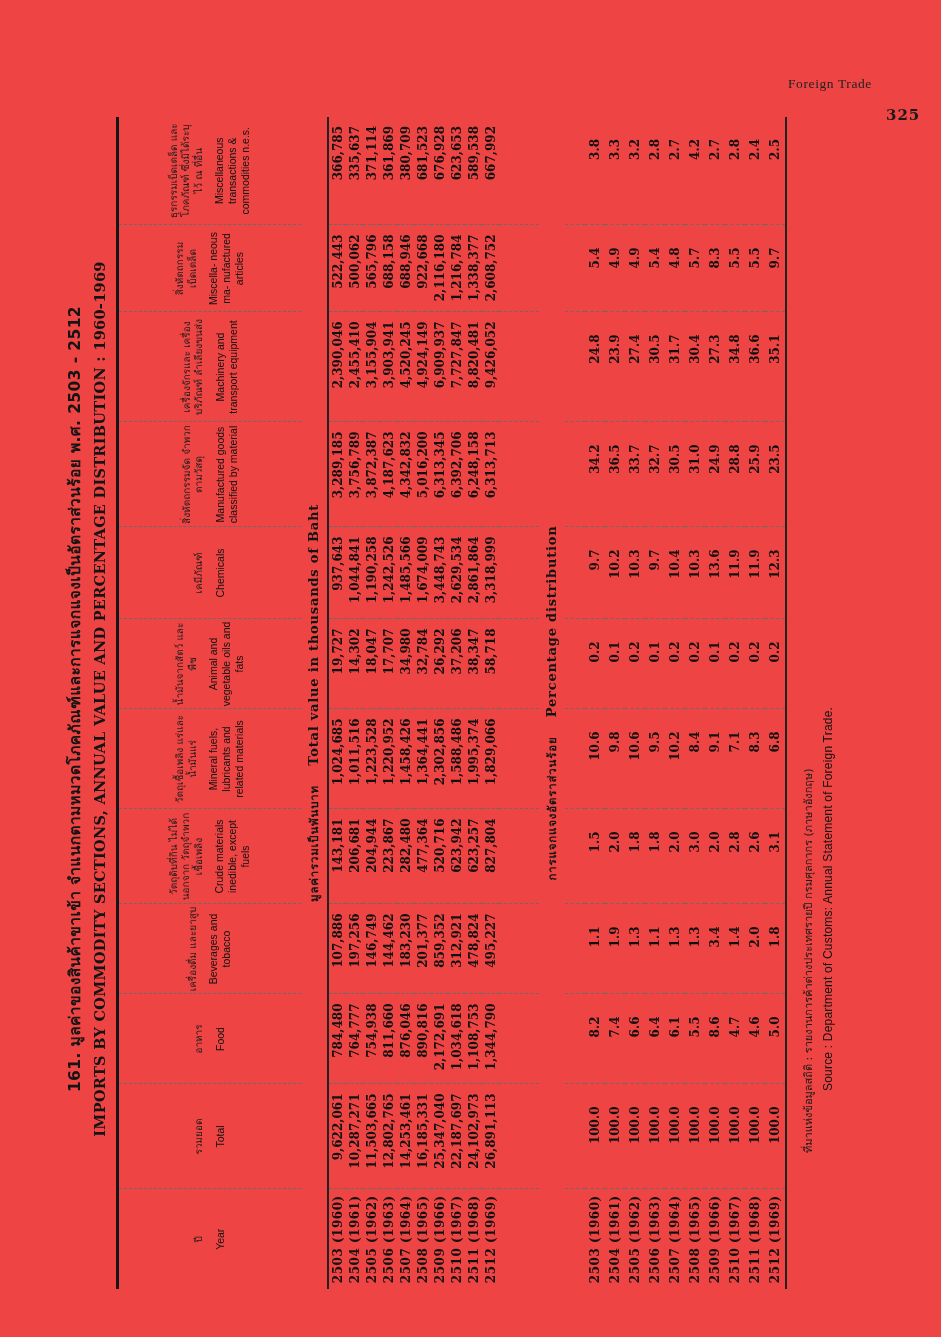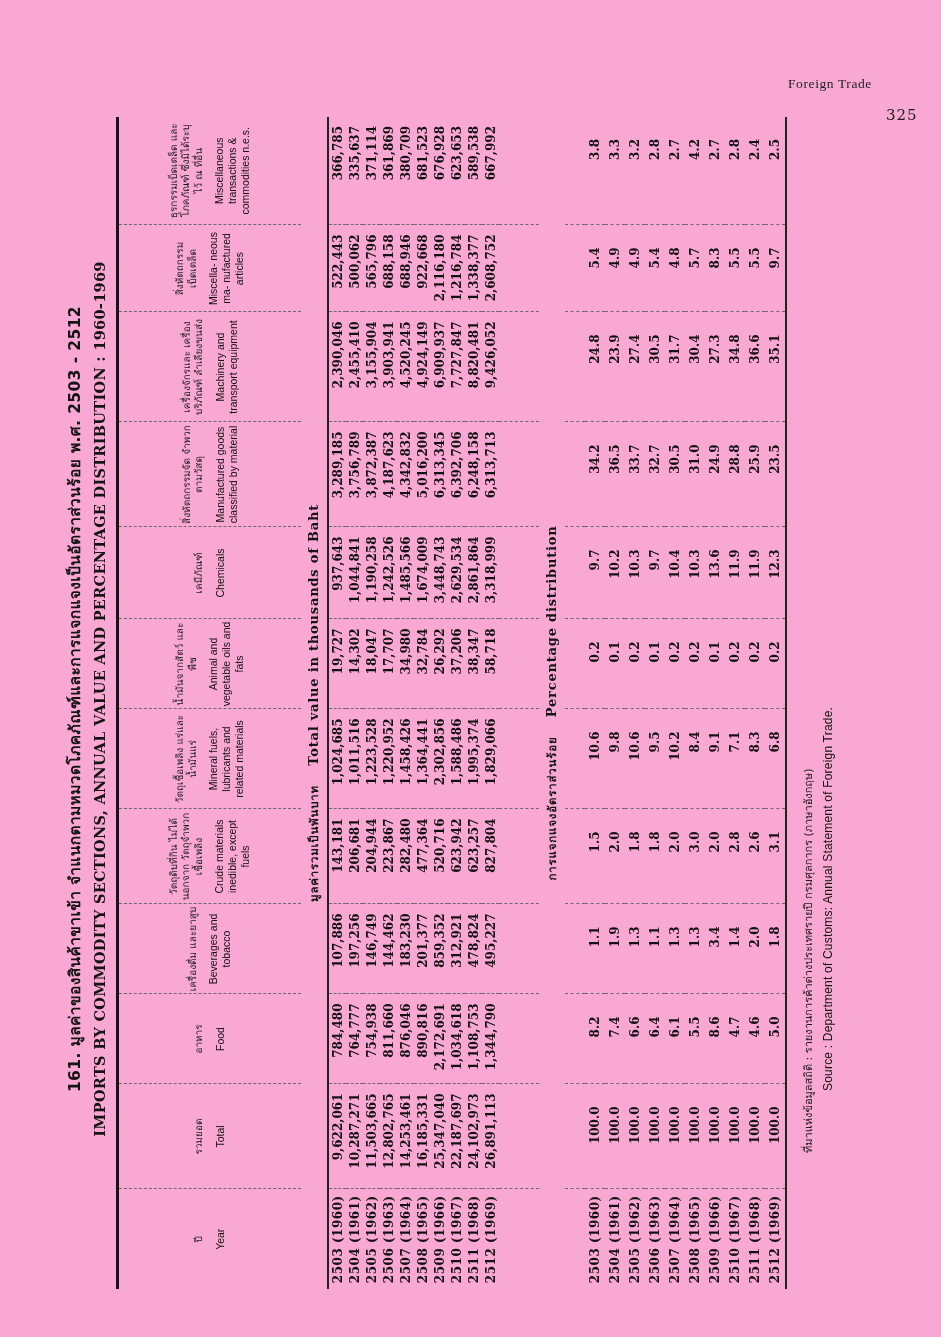--- a/index.html
+++ b/index.html
@@ -1,23 +1,23 @@
 <!DOCTYPE html>
 <html><head>
 <meta charset="utf-8">
 <style>
   html,body{margin:0;padding:0;}
   body{width:941px;height:1337px;overflow:hidden;background:#e8e6e0;}
-  #page{position:relative;width:941px;height:1337px;background:#f9a8d4;color:#141414;overflow:hidden;
+  #page{position:relative;width:941px;height:1337px;background:#ef4444;color:#141414;overflow:hidden;
         font-family:"DejaVu Serif", serif;}
   
   .running-head{position:absolute;top:76px;left:788px;font-family:"Liberation Serif",serif;
                 font-size:13.5px;letter-spacing:.6px;color:#222;}
   .page-number{position:absolute;top:106px;left:886px;font-family:"DejaVu Serif",serif;
-               font-weight:400;font-size:15px;letter-spacing:1px;color:#1a1a1a;}
+               font-weight:700;font-size:15px;letter-spacing:1px;color:#1a1a1a;}
   
   .rotated{position:absolute;left:62px;top:1303px;width:1208px;height:845px;
            transform:rotate(-90deg);transform-origin:0 0;}
   .title-thai{font-family:"DejaVu Sans",sans-serif;font-weight:700;font-size:15.5px;
               text-align:center;letter-spacing:.4px;white-space:nowrap;}
   .title-eng{font-family:"DejaVu Serif",serif;font-weight:700;font-size:14.5px;
              text-align:center;letter-spacing:.3px;margin-top:4px;white-space:nowrap;}
   table.stat{border-collapse:collapse;table-layout:fixed;width:1172px;margin:8px 0 0 14px;
              border-top:3px solid #151515;border-bottom:2px solid #222;}
   th,td{padding:0;overflow:hidden;}

